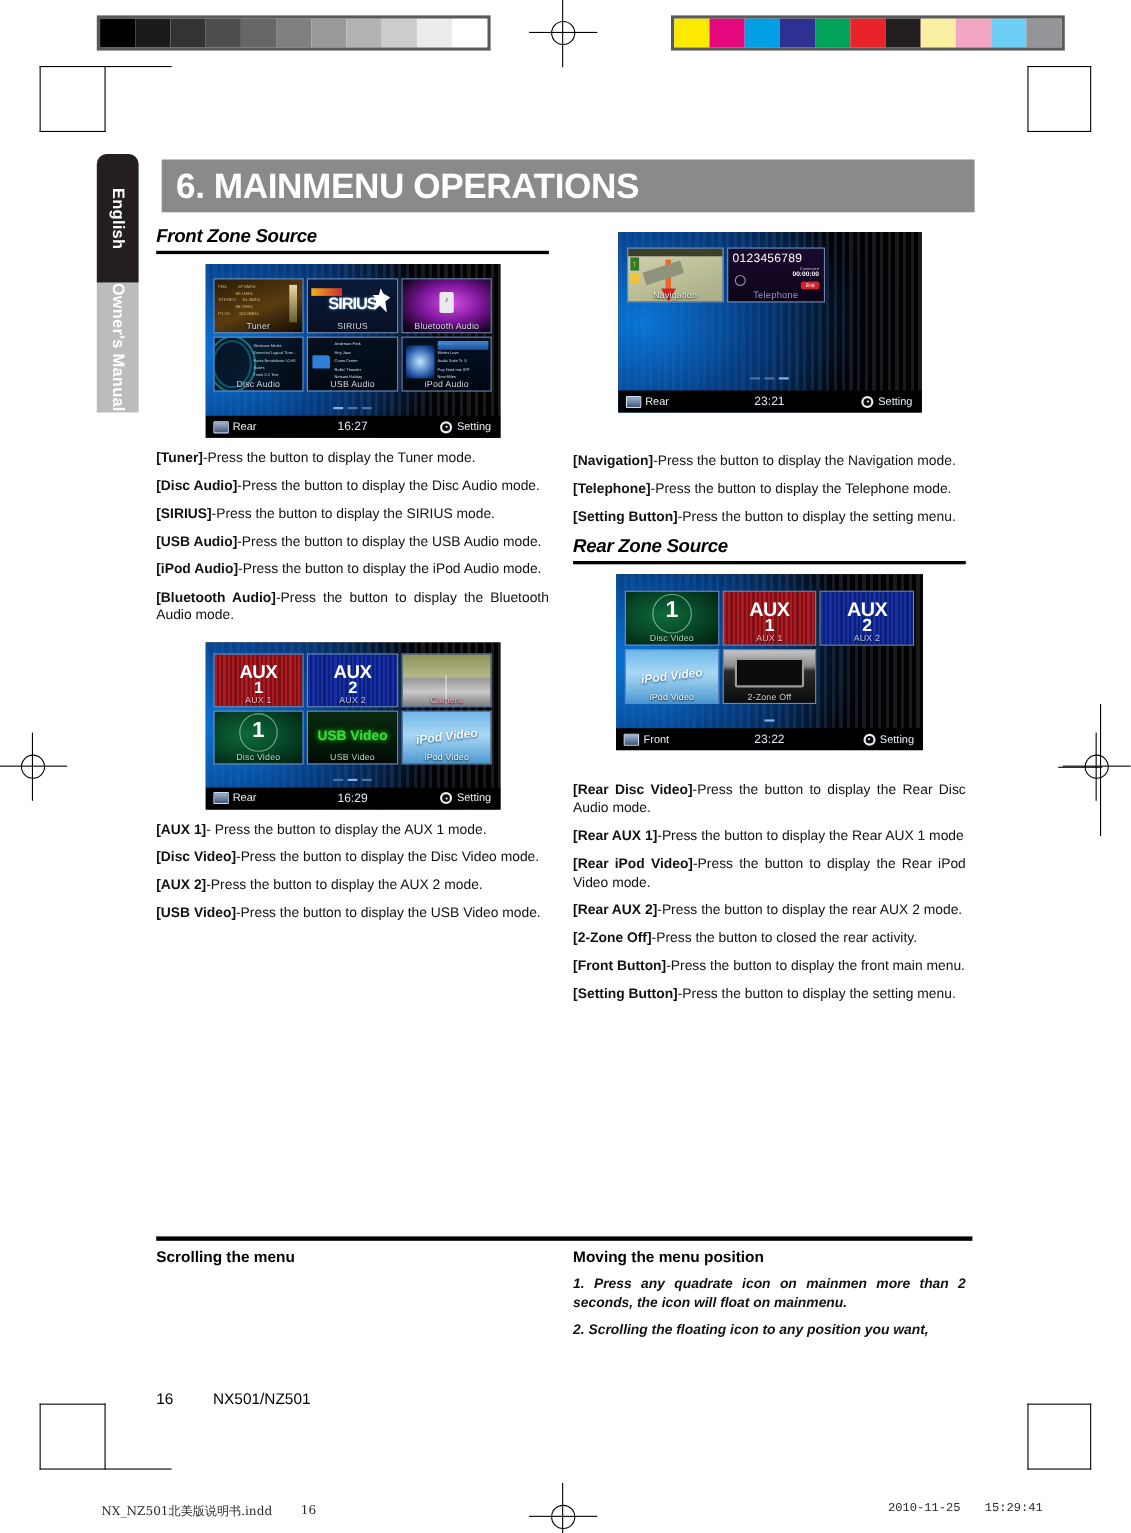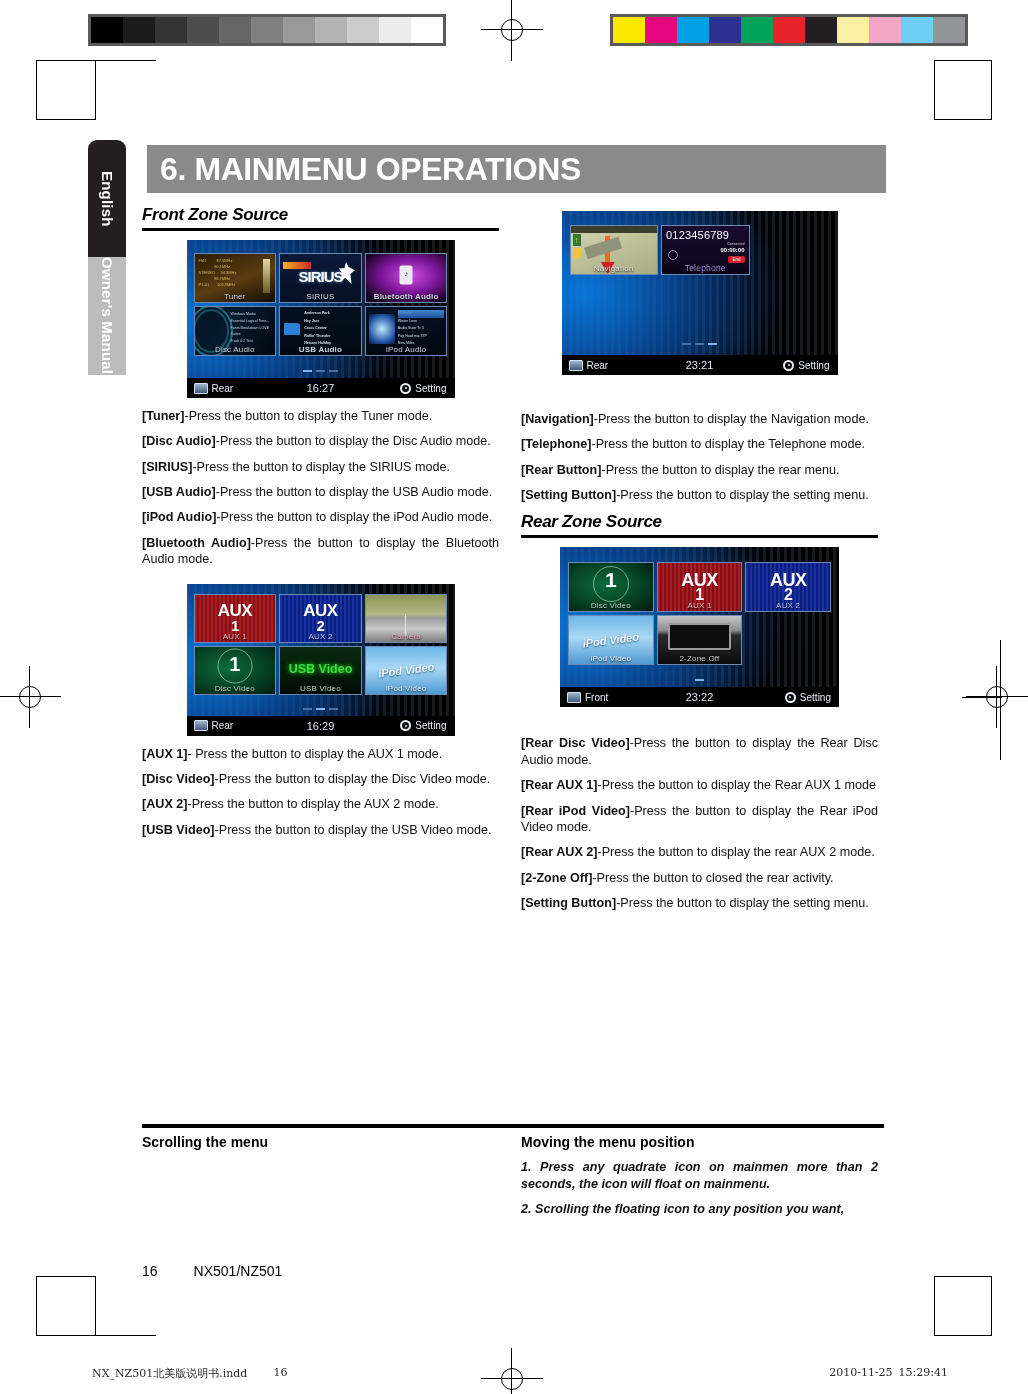--- a/index.html
+++ b/index.html
@@ -86,21 +86,21 @@
   #bcol-right{left:521px;}
   h4.sub{font-size:14px;font-weight:bold;margin:0 0 9px 0;color:#000;}
   p.ital{font-size:12.6px;font-style:italic;font-weight:bold;line-height:1.32;
      margin:0 0 9px 0;text-align:justify;color:#111;}
 
   
   #page-footer{position:absolute;left:142px;top:1263px;font-size:14px;color:#000;display:flex;gap:36px;}
   #print-footer{position:absolute;top:1366px;left:92px;right:80px;display:flex;
       justify-content:space-between;font-family:"DejaVu Serif", serif;font-size:11px;color:#2a2a2a;}
   #print-footer .l{display:flex;gap:26px;}
-  #print-footer .r{display:flex;gap:6px;}
+  #print-footer .r{display:flex;gap:22px;font-family:Liberation Mono, monospace;}
 </style>
 </head>
 <body>
 
 <div class="page">
 
   <div class="calbar" id="cal-gray">
       <div class="sw" style="background: rgb(0, 0, 0);"></div>
       <div class="sw" style="background: rgb(27, 27, 27);"></div>
       <div class="sw" style="background: rgb(51, 51, 51);"></div>
@@ -192,32 +192,32 @@
           <div style="position:absolute;left:4px;top:4px;right:6px;font-size:4px;color:#d8b56a;line-height:1.5;">FM1 &nbsp;&nbsp;&nbsp;&nbsp;&nbsp;&nbsp;&nbsp;&nbsp;87.5MHz<br>&nbsp;&nbsp;&nbsp;&nbsp;&nbsp;&nbsp;&nbsp;&nbsp;&nbsp;&nbsp;&nbsp;&nbsp;&nbsp;&nbsp;90.1MHz<br>STEREO&nbsp;&nbsp;&nbsp;&nbsp;&nbsp;94.3MHz<br>&nbsp;&nbsp;&nbsp;&nbsp;&nbsp;&nbsp;&nbsp;&nbsp;&nbsp;&nbsp;&nbsp;&nbsp;&nbsp;&nbsp;98.7MHz<br>P1-01&nbsp;&nbsp;&nbsp;&nbsp;&nbsp;&nbsp;&nbsp;102.9MHz</div>
           <div style="position:absolute;right:5px;top:5px;width:7px;height:34px;background:linear-gradient(180deg,#e8d8a8,#6b5a2a);"></div>
           <div class="cap">Tuner</div>
         </div>
         <div class="tile" style="background:linear-gradient(180deg,#0a1a3a,#071024);">
           <div style="position:absolute;left:2px;top:14px;right:2px;text-align:center;color:#fff;font-weight:bold;font-size:15px;letter-spacing:-1px;text-shadow:0 0 3px #69c;">SIRIUS</div>
           <div style="position:absolute;right:6px;top:8px;width:16px;height:22px;background:#fff;clip-path:polygon(45% 0,60% 22%,100% 38%,72% 55%,80% 100%,40% 72%,8% 92%,20% 50%,0 28%,35% 28%);"></div>
           <div style="position:absolute;left:3px;top:8px;width:28px;height:7px;background:linear-gradient(90deg,#f2b01e,#d02b2b);"></div>
           <div class="cap">SIRIUS</div>
         </div>
-        <div class="tile" style="background:radial-gradient(ellipse at 55% 45%,#d24fe0 0%,#7d169a 45%,#16021f 85%);font-weight:bold;">
+        <div class="tile" style="background:radial-gradient(ellipse at 55% 45%,#d24fe0 0%,#7d169a 45%,#16021f 85%);">
           <div style="position:absolute;left:50%;top:44%;transform:translate(-50%,-50%);width:13px;height:19px;background:#e9e9ef;border-radius:2px;"></div>
           <div style="position:absolute;left:50%;top:40%;transform:translate(-50%,-50%);color:#333;font-size:7px;">♪</div>
           <div class="cap">Bluetooth Audio</div>
         </div>
         <div class="tile" style="background:linear-gradient(120deg,#031425,#061a2e 45%,#02080f);">
           <div style="position:absolute;left:-6px;top:-2px;width:40px;height:48px;border-radius:50%;border:2px solid #1d8f9e;opacity:.75;"></div>
           <div style="position:absolute;left:-2px;top:2px;width:32px;height:40px;border-radius:50%;border:2px solid #17707c;opacity:.7;"></div>
           <div style="position:absolute;left:36px;top:4px;right:3px;font-size:3.6px;color:#c9d6e6;line-height:1.9;">Windows Media<br>Essential Logical Time...<br>Fonts Breakdown LOVE Suites<br>Track 0.2 Test</div>
           <div class="cap">Disc Audio</div>
         </div>
-        <div class="tile" style="background:linear-gradient(180deg,#04101f,#020a14);font-weight:bold;">
+        <div class="tile" style="background:linear-gradient(180deg,#04101f,#020a14);">
           <div style="position:absolute;left:4px;top:16px;width:16px;height:12px;background:#2f7fd8;border-radius:1px 3px 1px 1px;"></div>
           <div style="position:absolute;left:24px;top:3px;right:3px;font-size:3.6px;color:#cfe0f2;line-height:2.1;">Anderson Park<br>Hey Jazz<br>Cross Center<br>Rollin' Thunder<br>Netcast Holiday</div>
           <div class="cap">USB Audio</div>
         </div>
         <div class="tile" style="background:linear-gradient(180deg,#031024,#010811);">
           <div style="position:absolute;left:3px;top:7px;width:26px;height:30px;background:radial-gradient(circle,#bfe6ff,#1d4fa0 70%,#09152c);"></div>
           <div style="position:absolute;left:32px;top:3px;right:2px;font-size:3.6px;color:#cfe0f2;line-height:2.1;">All Audio<br>Winter Love<br>Audio Suite Tr. 5<br>Pop Hard mix 37P<br>New Miles</div>
           <div style="position:absolute;left:32px;top:3px;right:2px;height:8px;background:linear-gradient(180deg,#4e9bea,#1f5fb5);opacity:.85;"></div>
           <div class="cap">iPod Audio</div>
         </div>
@@ -351,21 +351,20 @@
             <span class="gear"></span>
             <span>Setting</span>
           </div>
       </div>
     </div>
 
     <div style="height:22px;"></div>
 
     <p class="body"><b>[Navigation]</b><span>-Press the button to display the Navigation mode.</span></p>
     <p class="body"><b>[Telephone]</b><span>-Press the button to display the Telephone mode.</span></p>
-    <p class="body"><b>[Rear Button]</b><span>-Press the button to display the rear menu.</span></p>
     <p class="body"><b>[Setting Button]</b><span>-Press the button to display the setting menu.</span></p>
 
     <h3 class="section-head" style="margin-top:6px;">Rear Zone Source</h3>
     <div class="rule"></div>
 
     <div class="shot" id="shot-rear" style="width:279px;height:160px;margin-top:5px;">
       <div class="bg"></div>
       <div class="grid" style="left:8px;top:15px;width:263px;grid-template-columns:repeat(3,1fr);grid-template-rows:50px 50px;">
         <div class="tile" style="background:radial-gradient(ellipse at 42% 45%,#0e6b3c,#064224 55%,#021b0f);">
           <div style="position:absolute;left:50%;top:42%;transform:translate(-50%,-50%);width:34px;height:34px;border-radius:50%;border:1px solid rgba(200,255,220,.55);"></div>
@@ -416,20 +415,21 @@
       </div>
     </div>
 
     <div style="height:14px;"></div>
 
     <p class="body"><b>[Rear Disc Video]</b><span>-Press the button to display the Rear Disc Audio mode.</span></p>
     <p class="body"><b>[Rear AUX 1]</b><span>-Press the button to display the Rear AUX 1 mode</span></p>
     <p class="body"><b>[Rear iPod Video]</b><span>-Press the button to display the Rear iPod Video mode.</span></p>
     <p class="body"><b>[Rear AUX 2]</b><span>-Press the button to display the rear AUX 2 mode.</span></p>
     <p class="body"><b>[2-Zone Off]</b><span>-Press the button to closed the rear activity.</span></p>
+    <p class="body"><b>[Front Button]</b><span>-Press the button to display the front main menu.</span></p>
     <p class="body"><b>[Setting Button]</b><span>-Press the button to display the setting menu.</span></p>
   </div>
 
   <div id="bottom-rule"></div>
 
   <div class="bcol" id="bcol-left">
     <h4 class="sub">Scrolling the menu</h4>
   </div>
 
   <div class="bcol" id="bcol-right">

